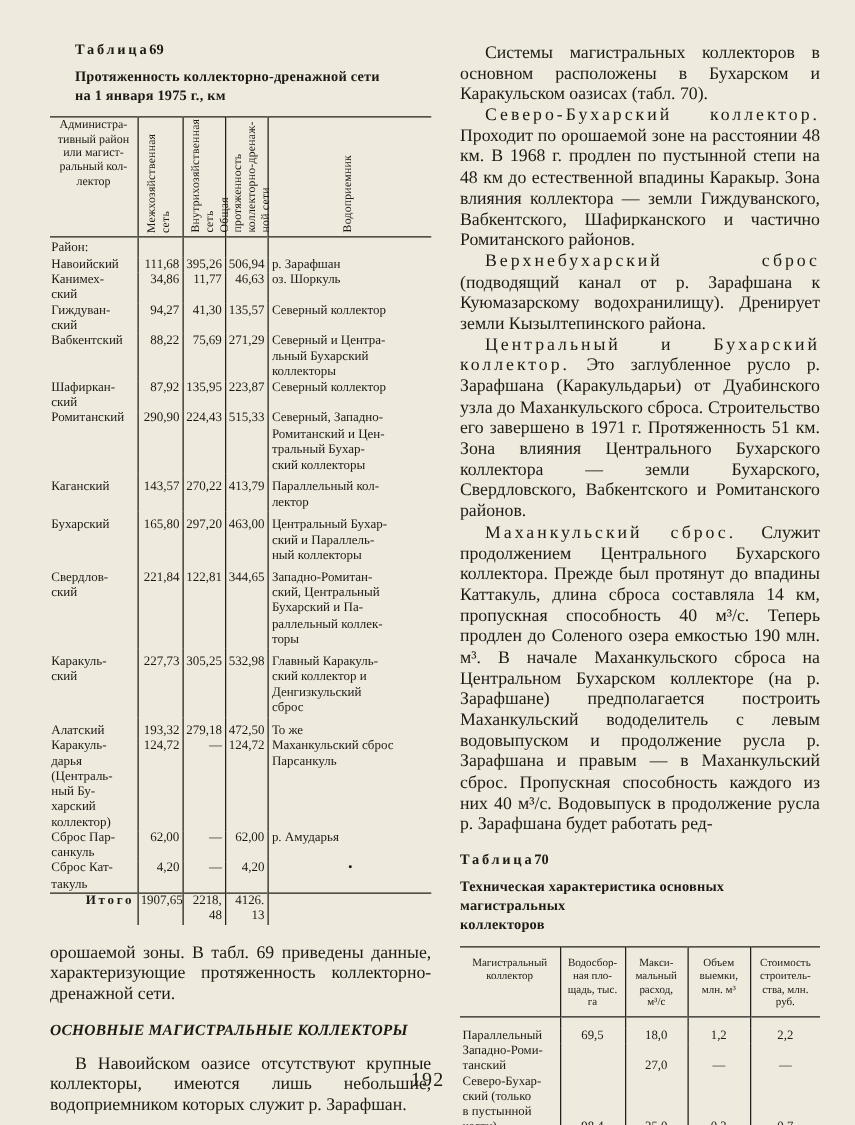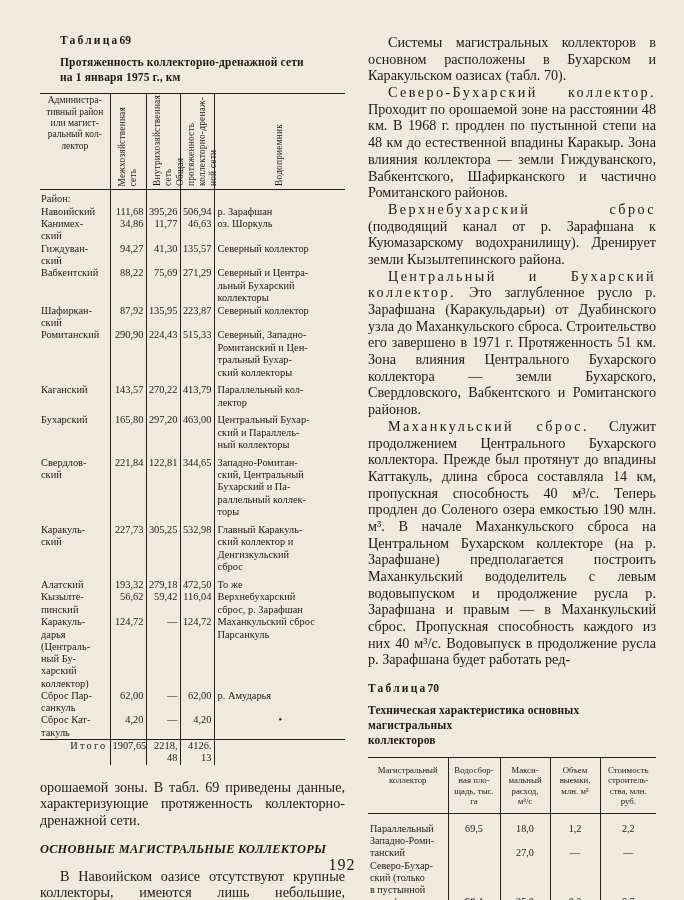--- a/index.html
+++ b/index.html
@@ -127,21 +127,21 @@
     border-right: 1.1px solid #231f1b;
     font-size: 10.4px;
     padding: 0 2px;
   }
   .t69 tbody td:last-child { border-right: none; }
   .t69 td.name { padding-left: 1px; white-space: pre-line; }
   .t69 td.num  { text-align: right; padding-right: 2px; }
   .t69 td.vodo { padding-left: 3px; white-space: pre-line; line-height: 1.2; }
   .t69 tr.grp td { padding-top: 5px; }
   .total td { padding-top: 5px; font-size: 10.4px; }
-  .total .lbl { text-align: right; letter-spacing: 2.2px; padding-right: 2px; }
+  .total .lbl { text-align: right; letter-spacing: 2.2px; padding-right: 2px; font-weight: bold; }
   .total .num { text-align: right; }
   .bullet-cell { text-align: center; font-size: 9px; }
 
   
   table.t70 {
     border-collapse: collapse;
     font-size: 10px;
     width: 288px;
     table-layout: fixed;
     margin-top: 2px;
@@ -326,29 +326,20 @@
 ский коллектор и
 Денгизкульский
 сброс</td>
         </tr>
         <tr class="grp">
           <td class="name">Алатский</td>
           <td class="num">193,32</td>
           <td class="num">279,18</td>
           <td class="num">472,50</td>
           <td class="vodo">То же</td>
-        </tr>
-        <tr>
-          <td class="name">Кызылте-
-пинский</td>
-          <td class="num">56,62</td>
-          <td class="num">59,42</td>
-          <td class="num">116,04</td>
-          <td class="vodo">Верхнебухарский
-сброс, р. Зарафшан</td>
         </tr>
         <tr>
           <td class="name">Каракуль-
 дарья
 (Централь-
 ный Бу-
 харский
 коллектор)</td>
           <td class="num">124,72</td>
           <td class="num">—</td>

